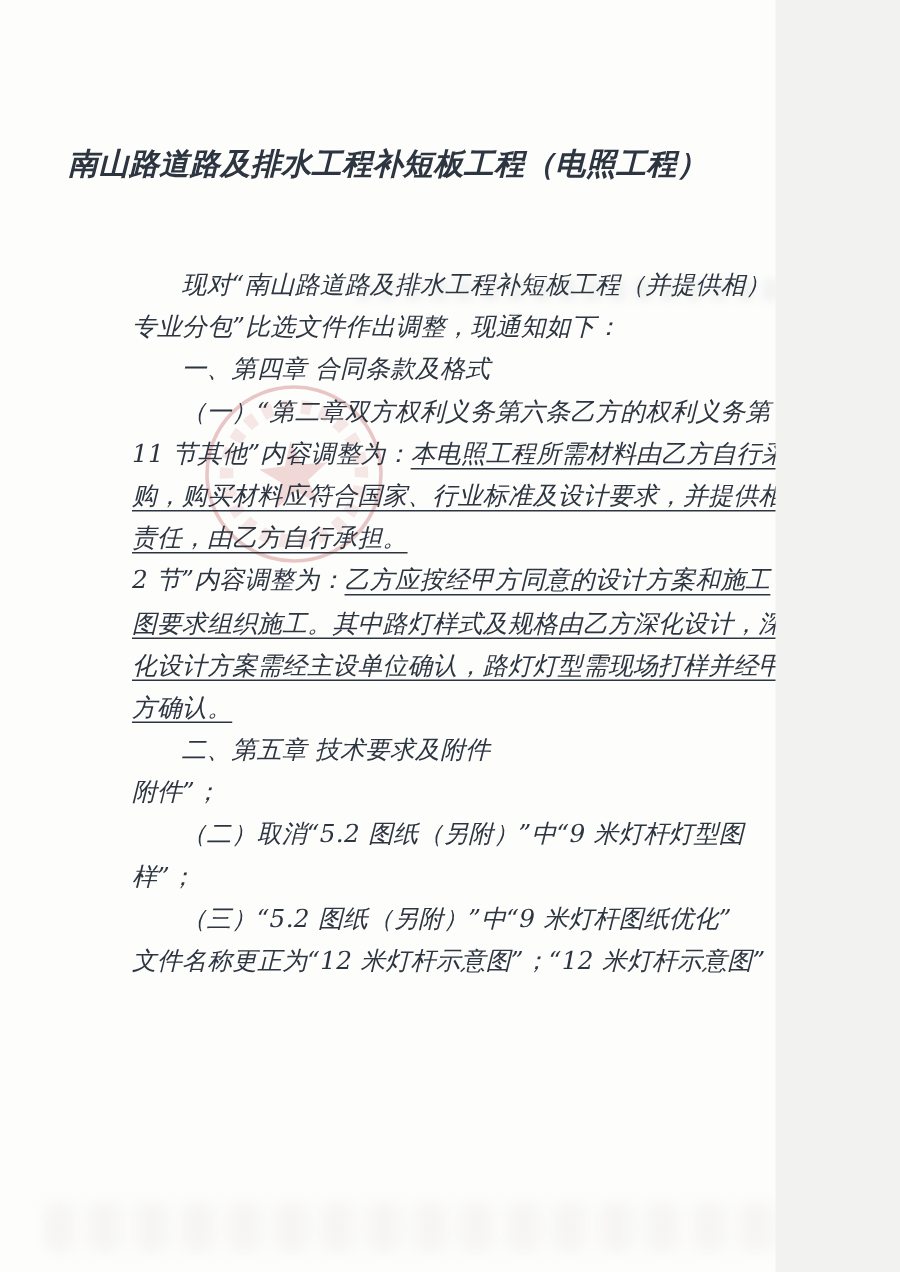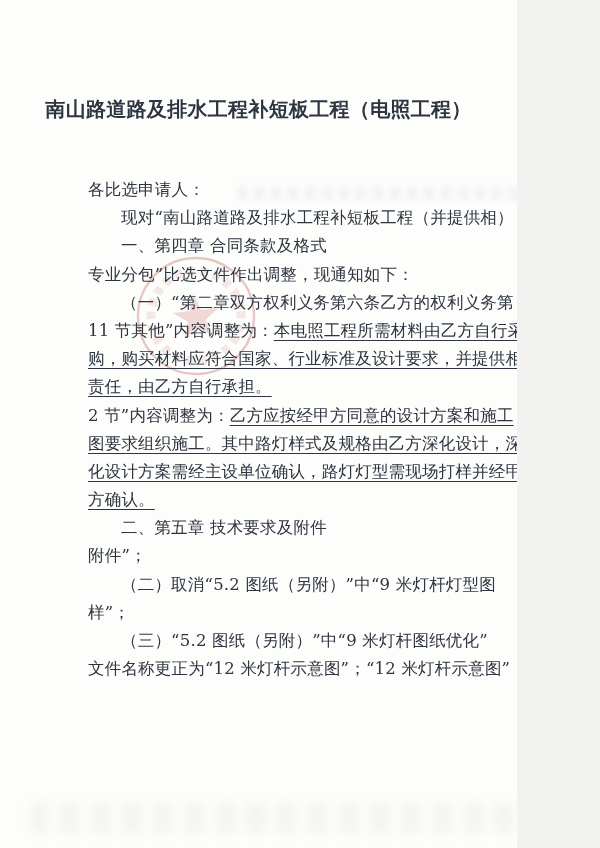--- a/index.html
+++ b/index.html
@@ -7,20 +7,21 @@
     width: 600px; height: 848px;
     background: #f2f2f0;
     font-family: "DejaVu Serif", serif;
   }
   .page {
     position: relative;
     width: 517px; height: 848px;
     background: var(--page-color, #fdfdfc);
     overflow: hidden;
     color: var(--text-color, #2d3540);
+    font-style: italic;
   }
   .title-block {
     position: absolute;
     top: 90px; left: 0; right: 0;
     text-align: center;
     font-family: "DejaVu Sans", sans-serif;
     font-weight: bold;
     font-size: 20px;
     line-height: 38px;
     color: var(--text-color, #2d3540);
@@ -86,24 +87,23 @@
 
   <div class="smudge-top"></div>
 
   <svg class="seal" viewBox="0 0 140 140" xmlns="http://www.w3.org/2000/svg">
     <circle cx="70" cy="70" r="58" fill="none" stroke-width="2.4" stroke-opacity="0.32" stroke="#c25555"></circle>
     <circle cx="70" cy="70" r="45" fill="none" stroke-width="9" stroke-opacity="0.13" stroke-dasharray="7 6" stroke="#c25555"></circle>
     <polygon points="70,48 75.6,64.3 92.8,64.6 79,74.9 84.1,91.4 70,81.5 55.9,91.4 61,74.9 47.2,64.6 64.4,64.3" fill-opacity="0.22" stroke-opacity="0.28" stroke-width="1" fill="#c25555"></polygon>
   </svg>
 
   <div class="doc-body" id="doc-body">
-      <div class="line"><span>各比选申请人：</span></div>
       <div class="line indent"><span>现对“南山路道路及排水工程补短板工程（并提供相）</span></div>
+      <div class="line"><span>专业分包”比选文件作出调整，现通知如下：</span></div>
       <div class="line indent"><span>一、第四章 合同条款及格式</span></div>
-      <div class="line"><span>专业分包”比选文件作出调整，现通知如下：</span></div>
       <div class="line indent"><span>（一）“第二章双方权利义务第六条乙方的权利义务第</span></div>
       <div class="line"><span>11 节其他”内容调整为：</span><span class="u">本电照工程所需材料由乙方自行采</span></div>
       <div class="line"><span class="u">购，购买材料应符合国家、行业标准及设计要求，并提供相</span></div>
       <div class="line"><span class="u">责任，由乙方自行承担。</span></div>
       <div class="line"><span>2 节”内容调整为：</span><span class="u">乙方应按经甲方同意的设计方案和施工</span></div>
       <div class="line"><span class="u">图要求组织施工。其中路灯样式及规格由乙方深化设计，深</span></div>
       <div class="line"><span class="u">化设计方案需经主设单位确认，路灯灯型需现场打样并经甲</span></div>
       <div class="line"><span class="u">方确认。</span></div>
       <div class="line indent"><span>二、第五章 技术要求及附件</span></div>
       <div class="line"><span>附件”；</span></div>

